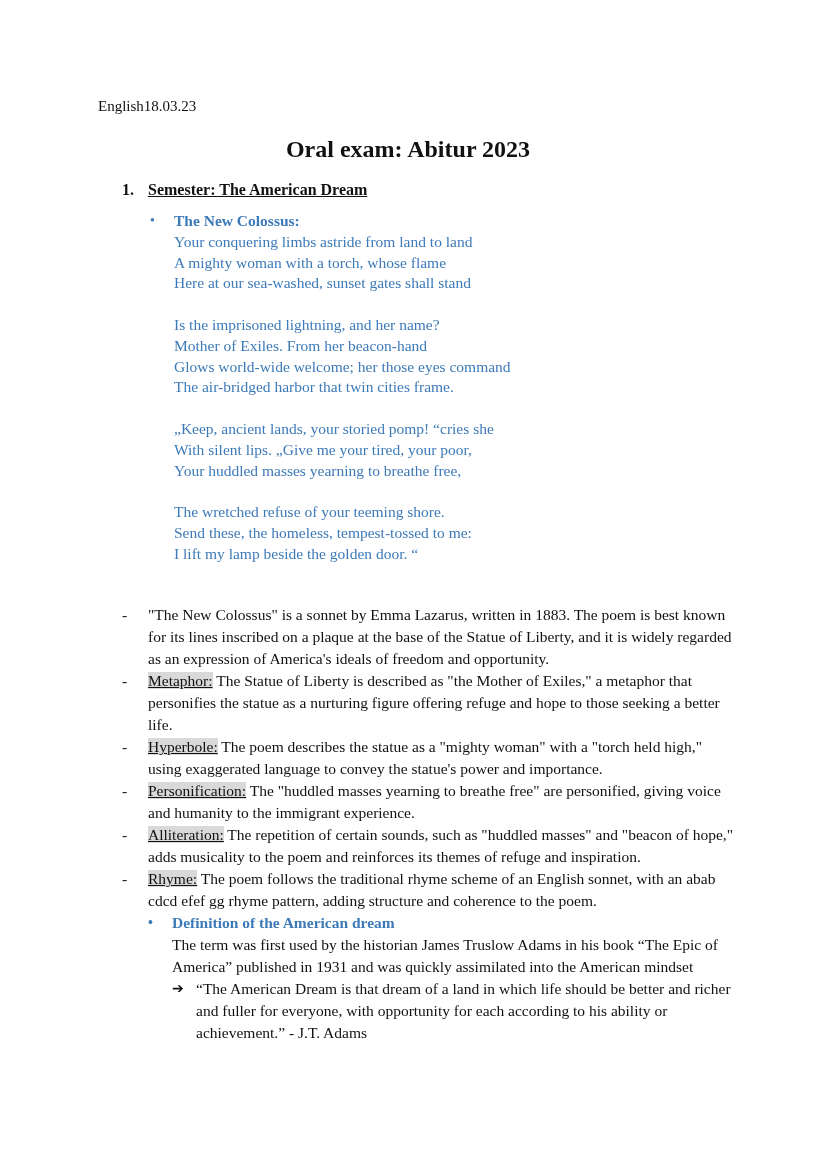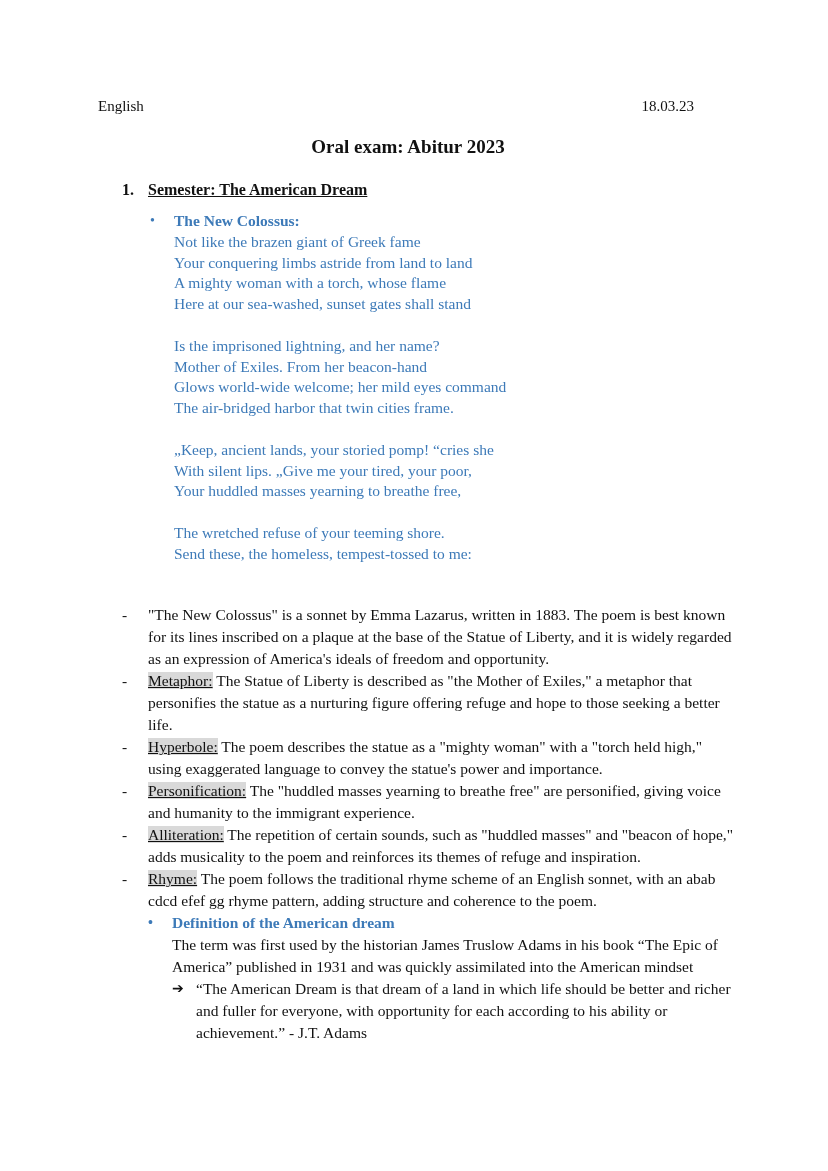--- a/index.html
+++ b/index.html
@@ -20,29 +20,28 @@
     left: 0; top: 0;
     width: 828px; height: 1171px;
   }
   .header-row {
     position: absolute;
     top: 98px;
     left: 98px;
     right: 134px;
     font-size: 15px;
     display: flex;
-    justify-content: space-between;
   }
   .title {
     position: absolute;
     top: 136px;
     left: 0; right: 12px;
     text-align: center;
     font-weight: bold;
-    font-size: 19px;
+    font-size: 24px;
   }
   .section-heading {
     position: absolute;
     top: 181px;
     left: 122px;
     font-size: 16px;
     font-weight: bold;
     display: flex;
   }
   .section-heading .num { width: 26px; }
@@ -122,39 +121,39 @@
     <span class="txt">Semester: The American Dream</span>
   </div>
 
   <div class="poem-block blue">
     <div class="bullet-line">
       <span class="bullet-dot">•</span>
       <span class="poem-title">The New Colossus:</span>
     </div>
     <div class="poem-lines">
       <div class="stanza">
-        <div>Not like the brazen giant of Greek fame</div>
         <div>Your conquering limbs astride from land to land</div>
         <div>A mighty woman with a torch, whose flame</div>
         <div>Here at our sea-washed, sunset gates shall stand</div>
       </div>
       <div class="stanza">
         <div>Is the imprisoned lightning, and her name?</div>
         <div>Mother of Exiles. From her beacon-hand</div>
-        <div>Glows world-wide welcome; her mild eyes command</div>
+        <div>Glows world-wide welcome; her those eyes command</div>
         <div>The air-bridged harbor that twin cities frame.</div>
       </div>
       <div class="stanza">
         <div>„Keep, ancient lands, your storied pomp! “cries she</div>
         <div>With silent lips. „Give me your tired, your poor,</div>
         <div>Your huddled masses yearning to breathe free,</div>
       </div>
       <div class="stanza">
         <div>The wretched refuse of your teeming shore.</div>
         <div>Send these, the homeless, tempest-tossed to me:</div>
+        <div>I lift my lamp beside the golden door. “</div>
       </div>
     </div>
   </div>
 
   <div class="notes">
     <div class="note">
       <span class="dash">-</span>
       <span class="body">"The New Colossus" is a sonnet by Emma Lazarus, written in 1883. The poem is best known for its lines inscribed on a plaque at the base of the Statue of Liberty, and it is widely regarded as an expression of America's ideals of freedom and opportunity.</span>
     </div>
     <div class="note">

